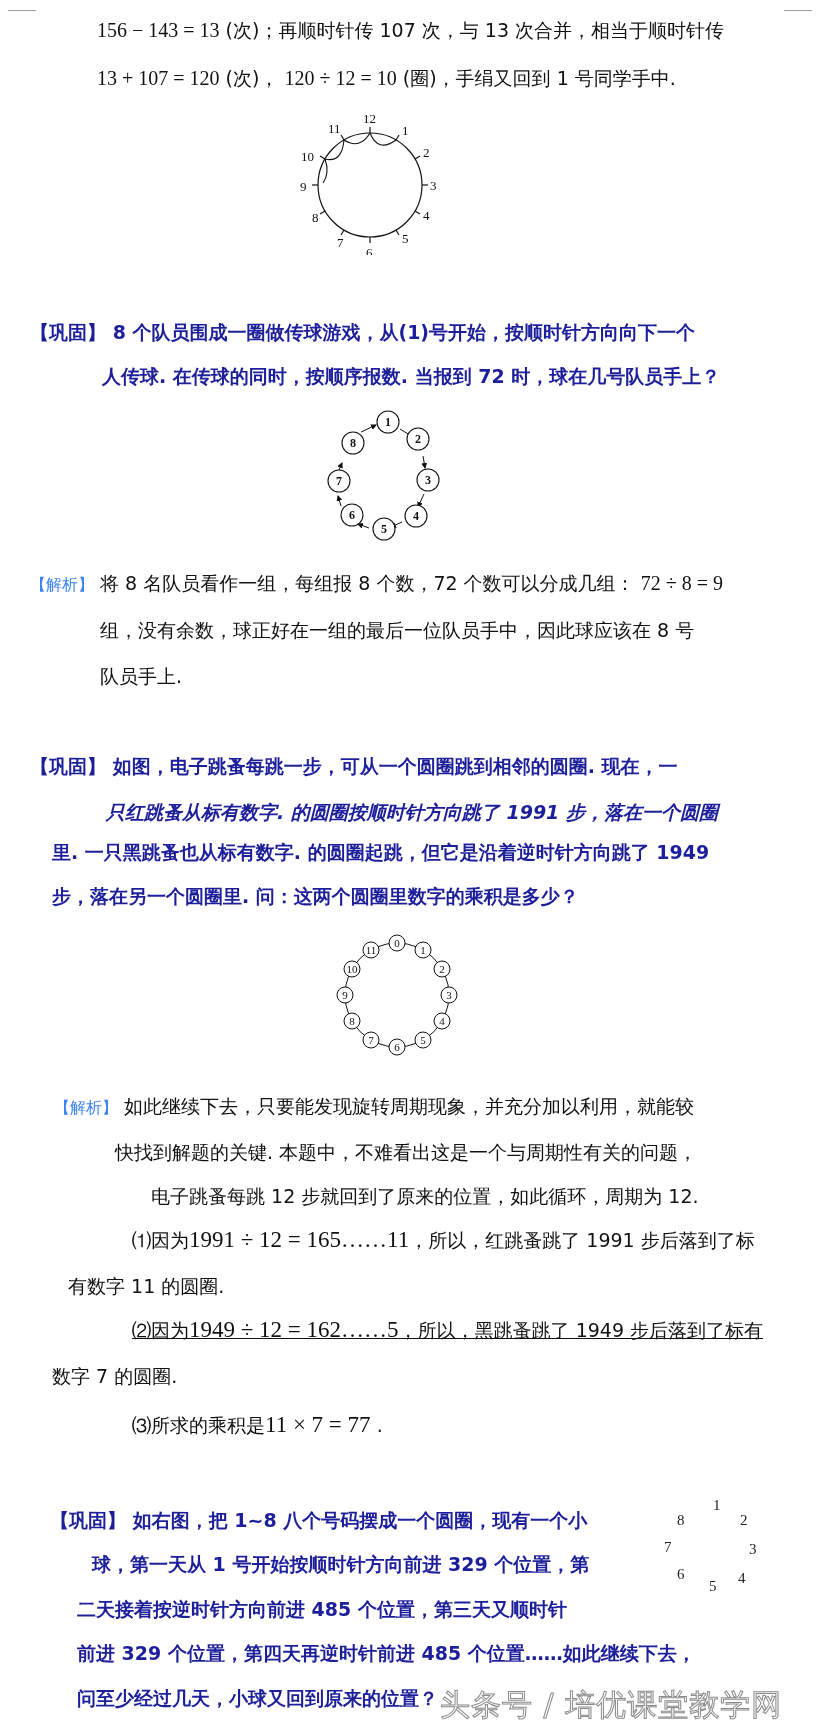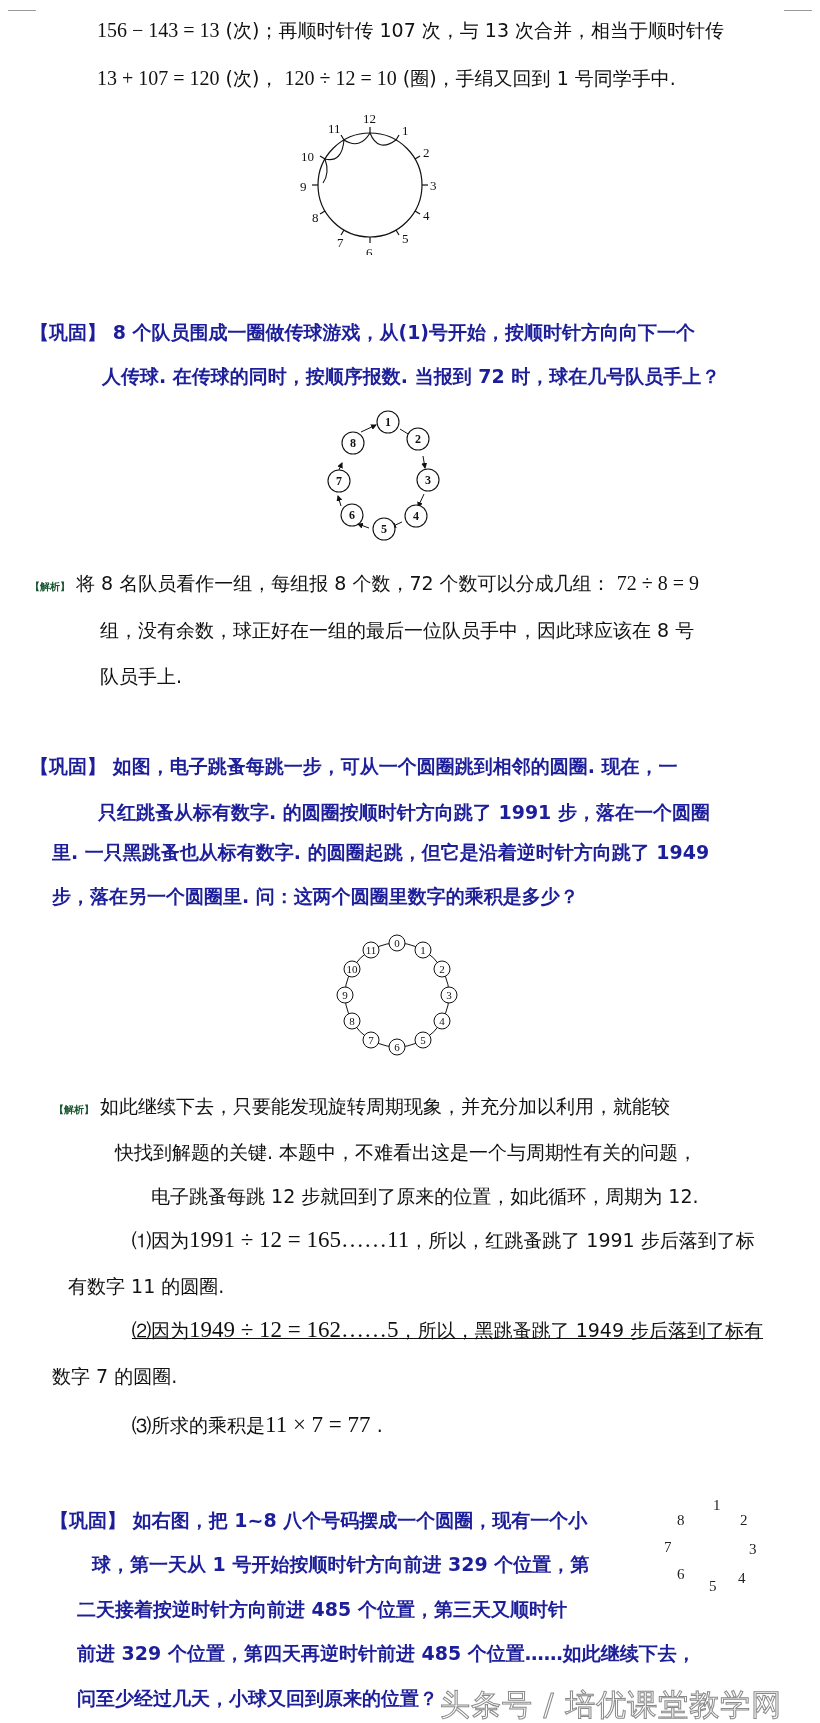--- a/index.html
+++ b/index.html
@@ -3,21 +3,21 @@
 <meta charset="utf-8">
 <style>
   html, body { margin:0; padding:0; background:#ffffff; }
   body { width:820px; height:1723px; position:relative; overflow:hidden;
          font-family: "DejaVu Sans", "Liberation Sans", sans-serif; color:#111; }
   .corner { position:absolute; top:10px; width:28px; height:1px; background:#9a9a9a; }
   .corner.left { left:8px; } .corner.right { right:8px; }
   .line { position:absolute; white-space:nowrap; font-size:19px; line-height:24px; }
   .blue { color:#1d1f9a; font-weight:bold; }
   .tag-blue { color:#1d1f9a; font-weight:bold; }
-  .tag-small { font-size:10px; font-weight:bold; color:#14532d; }
+  .tag-small { font-size:16px; font-weight:normal; color:#3b82f6; }
   .math { font-family:"Liberation Serif", "DejaVu Serif", serif; font-size:20px;margin-top:39px; }
   .math.big { font-size:23px; }
   svg text { font-family:"Liberation Serif","DejaVu Serif",serif; }
   .watermark { position:absolute; left:440px; top:1685px; font-size:30px; color:rgba(255,255,255,0.85);
                -webkit-text-stroke:1px #8a8a8a; white-space:nowrap; letter-spacing:1px; }
 </style>
 </head>
 <body>
 
 <div class="corner left"></div>
@@ -123,21 +123,21 @@
   <span>将 8 名队员看作一组，每组报 8 个数，72 个数可以分成几组：</span>
   <span class="math">72 ÷ 8 = 9</span>
 </div>
 <div class="line" style="left:100px; top:618px;">组，没有余数，球正好在一组的最后一位队员手中，因此球应该在 8 号</div>
 <div class="line" style="left:100px; top:664px;">队员手上.</div>
 
 <div class="line blue" style="left:30px; top:754px;">
   <span class="tag-blue">【巩固】</span>
   <span>如图，电子跳蚤每跳一步，可从一个圆圈跳到相邻的圆圈. 现在，一</span>
 </div>
-<div class="line blue" style="left:98px; top:800px;">只红跳蚤从标有数字. 的圆圈按顺时针方向跳了 1991 步，落在一个圆圈</div>
+<div class="line blue" style="left:106px; top:800px;font-style:italic;">只红跳蚤从标有数字. 的圆圈按顺时针方向跳了 1991 步，落在一个圆圈</div>
 <div class="line blue" style="left:52px; top:840px;">里. 一只黑跳蚤也从标有数字. 的圆圈起跳，但它是沿着逆时针方向跳了 1949</div>
 <div class="line blue" style="left:52px; top:884px;">步，落在另一个圆圈里. 问：这两个圆圈里数字的乘积是多少？</div>
 
 <svg style="position:absolute; left:332px; top:930px;" width="130" height="130" viewBox="0 0 130 130">
   <circle cx="65" cy="65" r="52" fill="none" stroke="#111" stroke-width="1"></circle>
   <g stroke="#111" stroke-width="1" fill="#fff">
     <circle cx="65" cy="13" r="8"></circle>
     <circle cx="91" cy="20" r="8"></circle>
     <circle cx="110" cy="39" r="8"></circle>
     <circle cx="117" cy="65" r="8"></circle>

